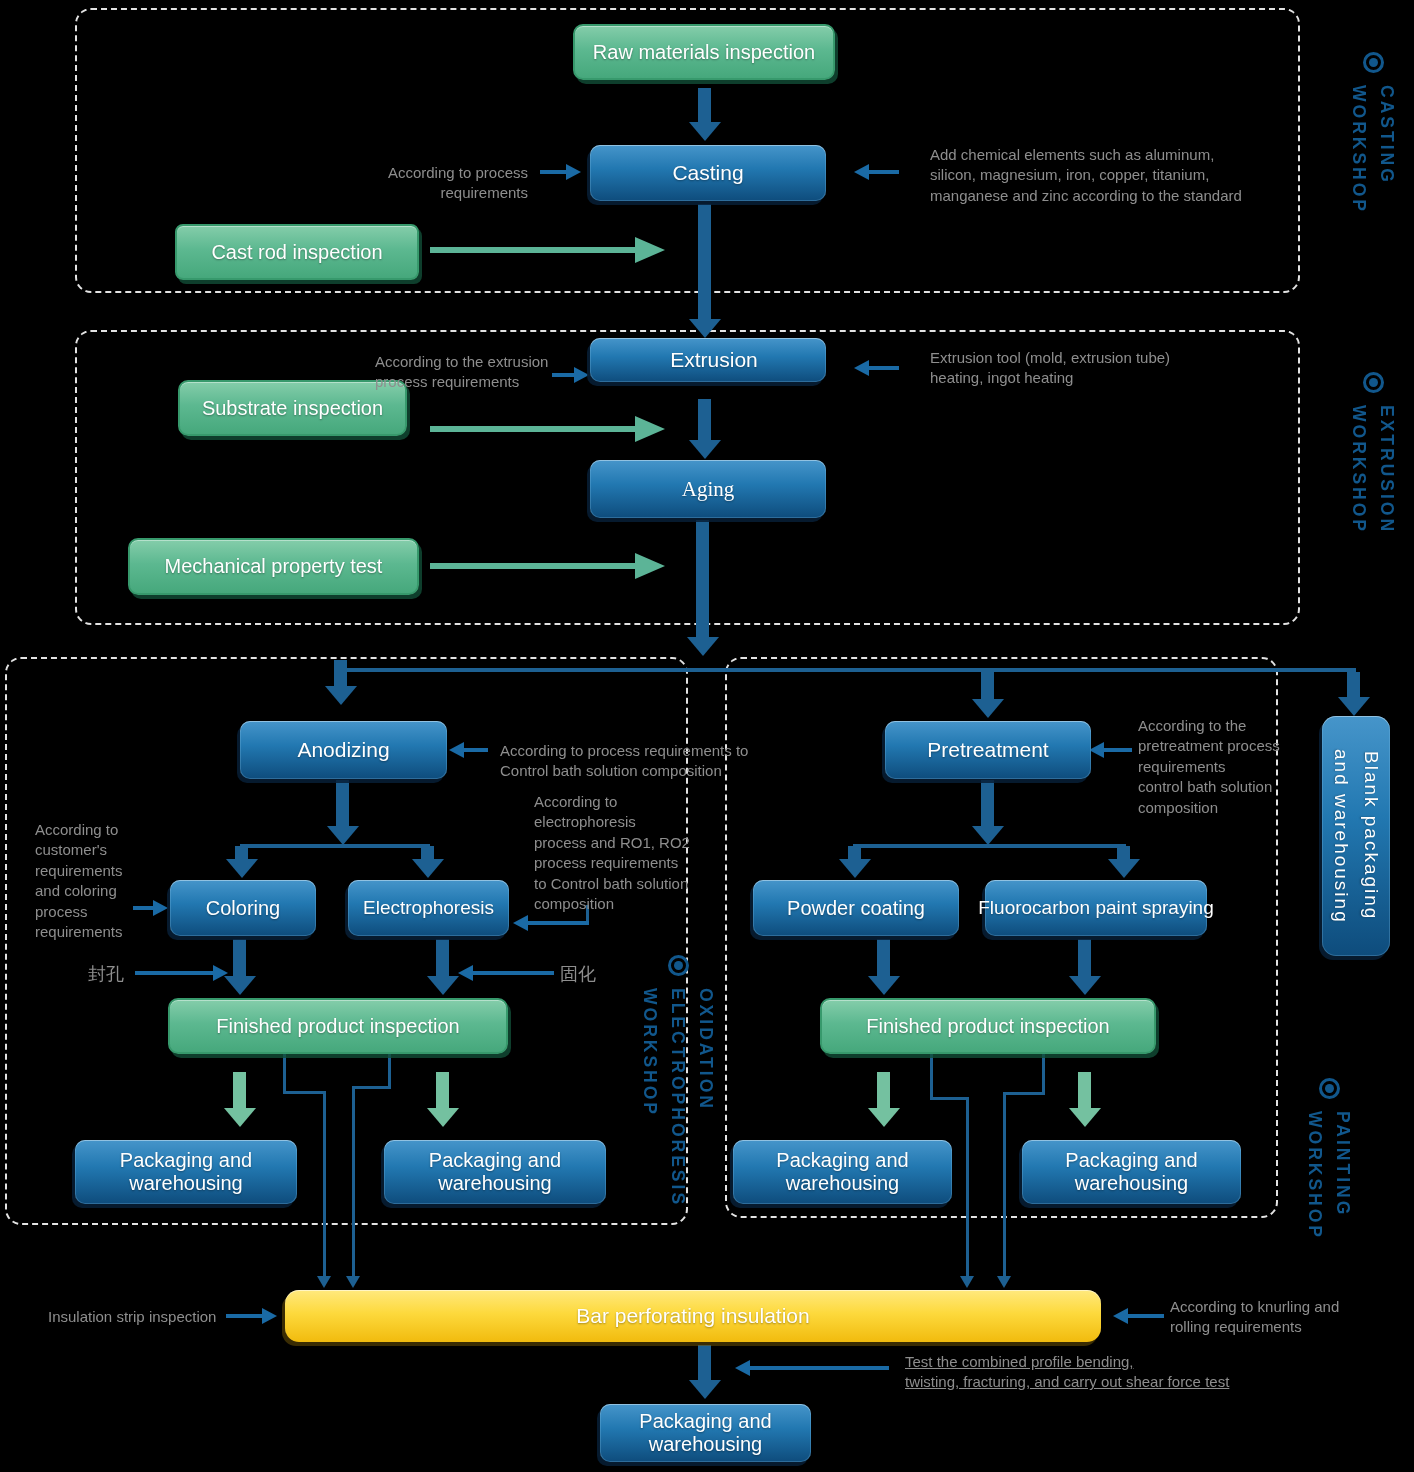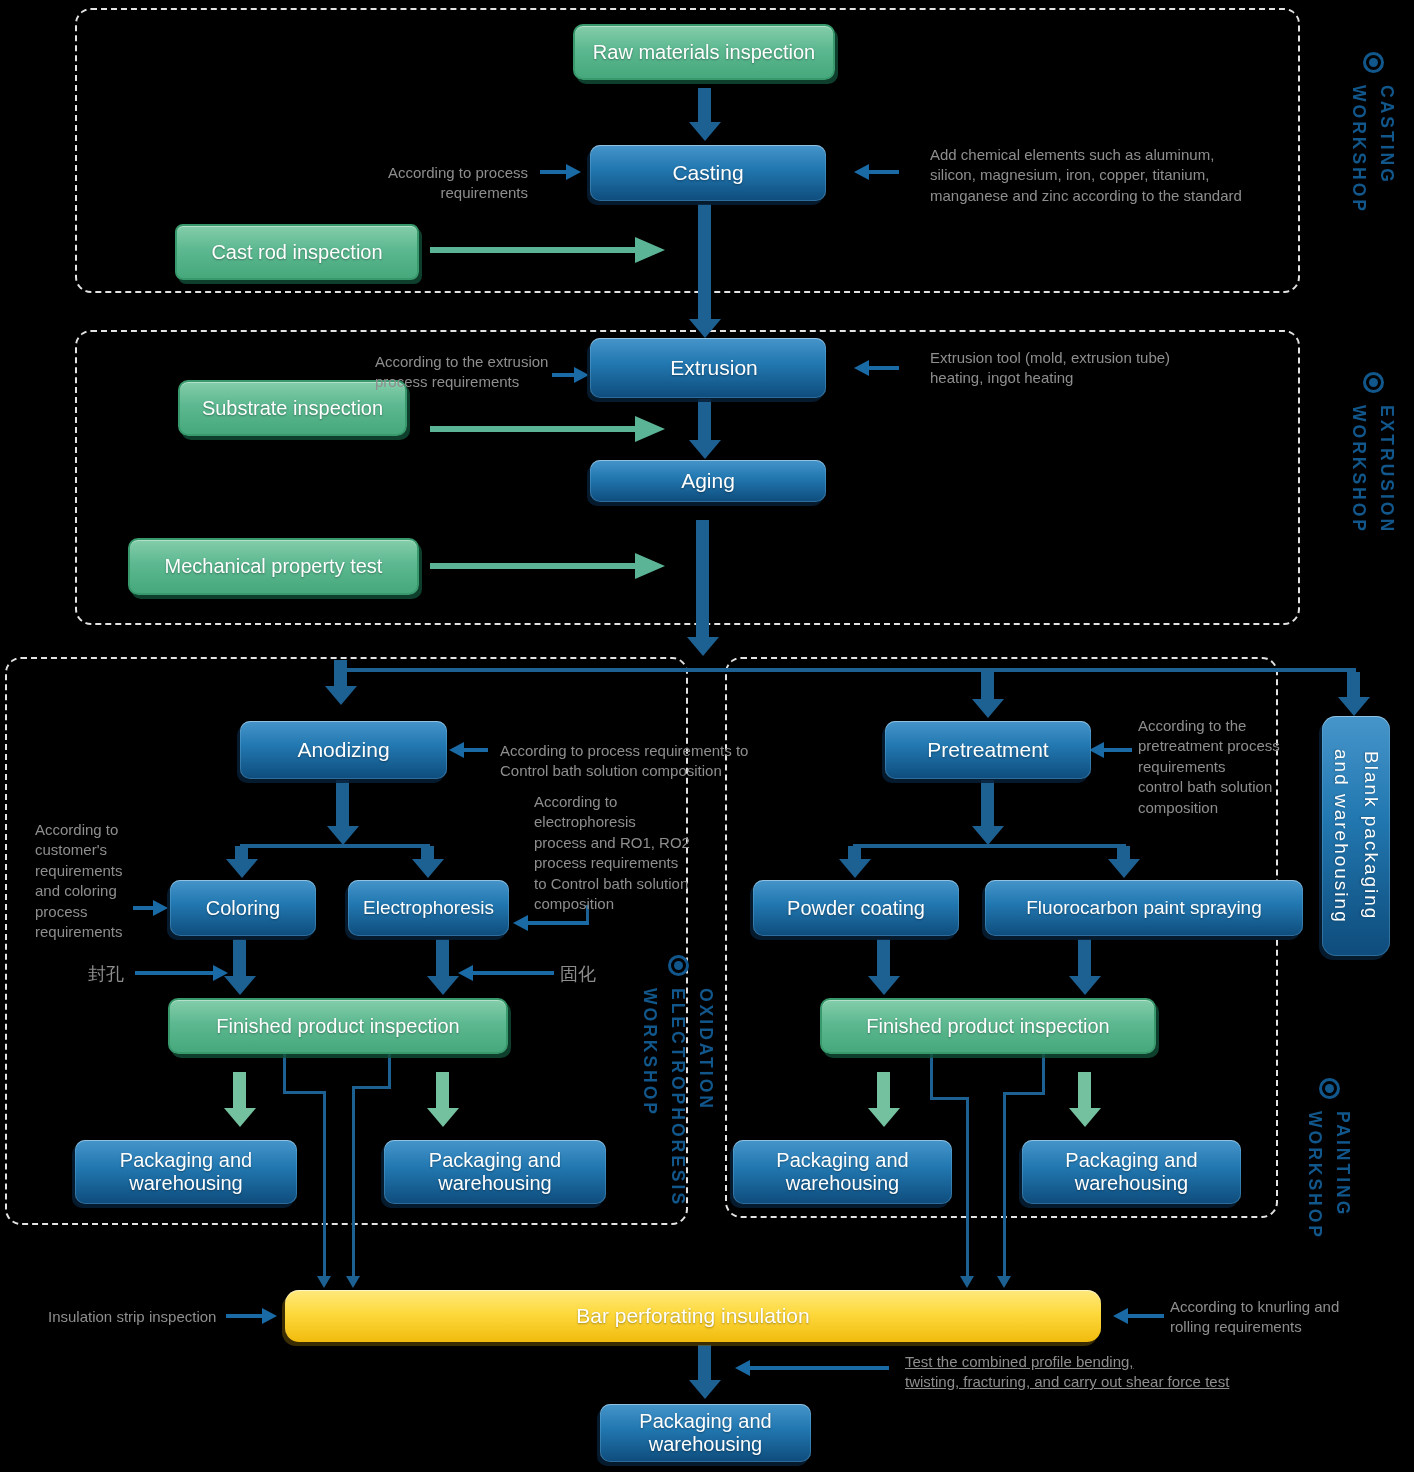--- a/index.html
+++ b/index.html
@@ -143,35 +143,35 @@
   <div class="sar" style="left:135px;top:971px;width:78px;"></div>
   <div class="sal" style="left:473px;top:971px;width:81px;"></div>
   <div class="sar" style="left:226px;top:1314px;width:36px;"></div>
   <div class="sal" style="left:1128px;top:1314px;width:36px;"></div>
   <div class="sal" style="left:750px;top:1366px;width:139px;"></div>
 
   <div class="bx green nowrap" style="left:573px;top:24px;width:262px;height:56px;font-size:20px;">Raw materials inspection</div>
   <div class="bx blue nowrap" style="left:590px;top:145px;width:236px;height:56px;">Casting</div>
   <div class="bx green nowrap" style="left:175px;top:224px;width:244px;height:56px;font-size:20px;border-radius:8px;">Cast rod inspection</div>
 
-  <div class="bx blue nowrap" style="left:590px;top:338px;width:236px;height:60px;padding-left:12px;">Extrusion</div>
+  <div class="bx blue nowrap" style="left:590px;top:338px;width:236px;height:44px;padding-left:12px;">Extrusion</div>
   <div class="bx green nowrap" style="left:178px;top:380px;width:229px;height:56px;font-size:20px;">Substrate inspection</div>
-  <div class="bx blue nowrap" style="left:590px;top:460px;width:236px;height:42px;">Aging</div>
+  <div class="bx blue nowrap" style="left:590px;top:460px;width:236px;height:58px;font-family:Liberation Serif, serif;">Aging</div>
   <div class="bx green nowrap" style="left:128px;top:538px;width:291px;height:57px;font-size:20px;">Mechanical property test</div>
 
   <div class="bx blue nowrap" style="left:240px;top:721px;width:207px;height:58px;">Anodizing</div>
   <div class="bx blue nowrap" style="left:170px;top:880px;width:146px;height:56px;font-size:20px;">Coloring</div>
   <div class="bx blue nowrap" style="left:348px;top:880px;width:161px;height:56px;font-size:19px;">Electrophoresis</div>
   <div class="bx green nowrap" style="left:168px;top:998px;width:340px;height:56px;font-size:20px;">Finished product inspection</div>
   <div class="bx blue small" style="left:75px;top:1140px;width:222px;height:64px;padding:0 36px;">Packaging and warehousing</div>
   <div class="bx blue small" style="left:384px;top:1140px;width:222px;height:64px;padding:0 36px;">Packaging and warehousing</div>
 
   <div class="bx blue nowrap" style="left:885px;top:721px;width:206px;height:58px;">Pretreatment</div>
   <div class="bx blue nowrap" style="left:753px;top:880px;width:206px;height:56px;font-size:20px;">Powder coating</div>
-  <div class="bx blue nowrap" style="left:985px;top:880px;width:318px;height:56px;font-size:19px;">Fluorocarbon paint spraying</div>
+  <div class="bx blue nowrap" style="left:985px;top:880px;width:222px;height:56px;font-size:19px;">Fluorocarbon paint spraying</div>
   <div class="bx green nowrap" style="left:820px;top:998px;width:336px;height:56px;font-size:20px;">Finished product inspection</div>
   <div class="bx blue small" style="left:733px;top:1140px;width:219px;height:64px;padding:0 34px;">Packaging and warehousing</div>
   <div class="bx blue small" style="left:1022px;top:1140px;width:219px;height:64px;padding:0 34px;">Packaging and warehousing</div>
 
   <div class="bx blue vtext" style="left:1322px;top:716px;width:68px;height:240px;">Blank packaging
 and warehousing</div>
 
   <div class="bx yellow nowrap" style="left:285px;top:1290px;width:816px;height:52px;">Bar perforating insulation</div>
   <div class="bx blue small" style="left:600px;top:1404px;width:211px;height:58px;padding:0 32px;">Packaging and warehousing</div>
 

